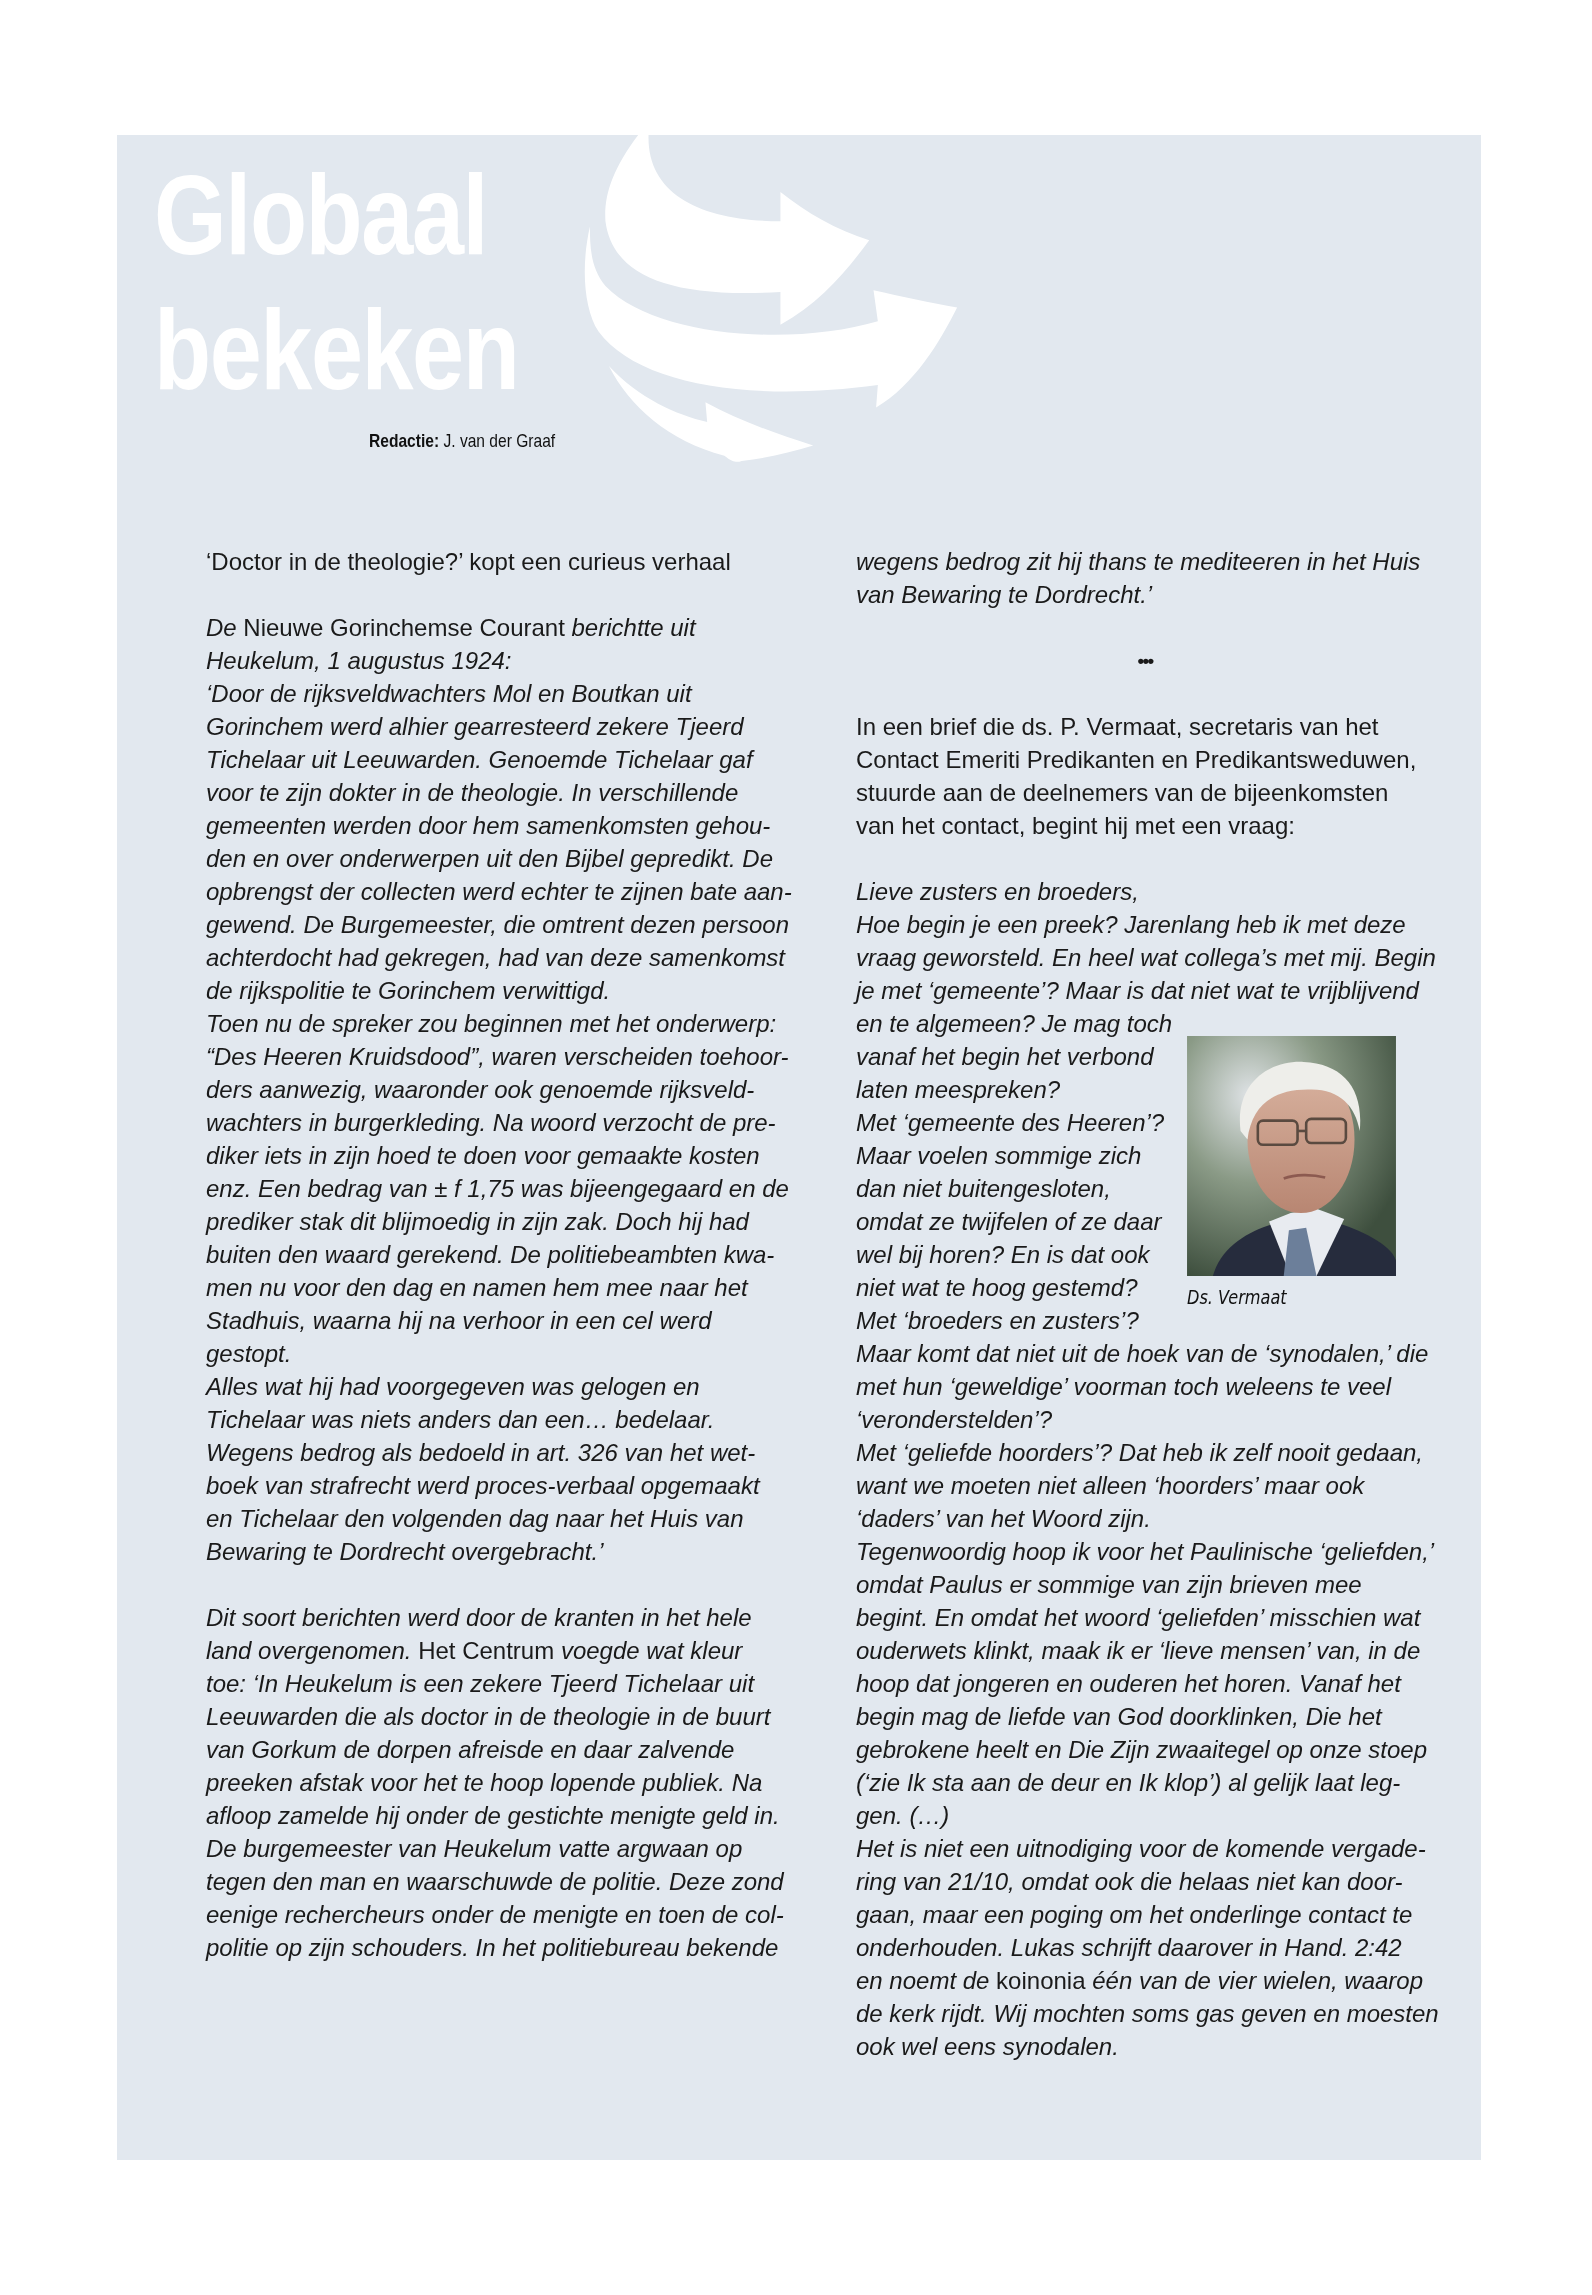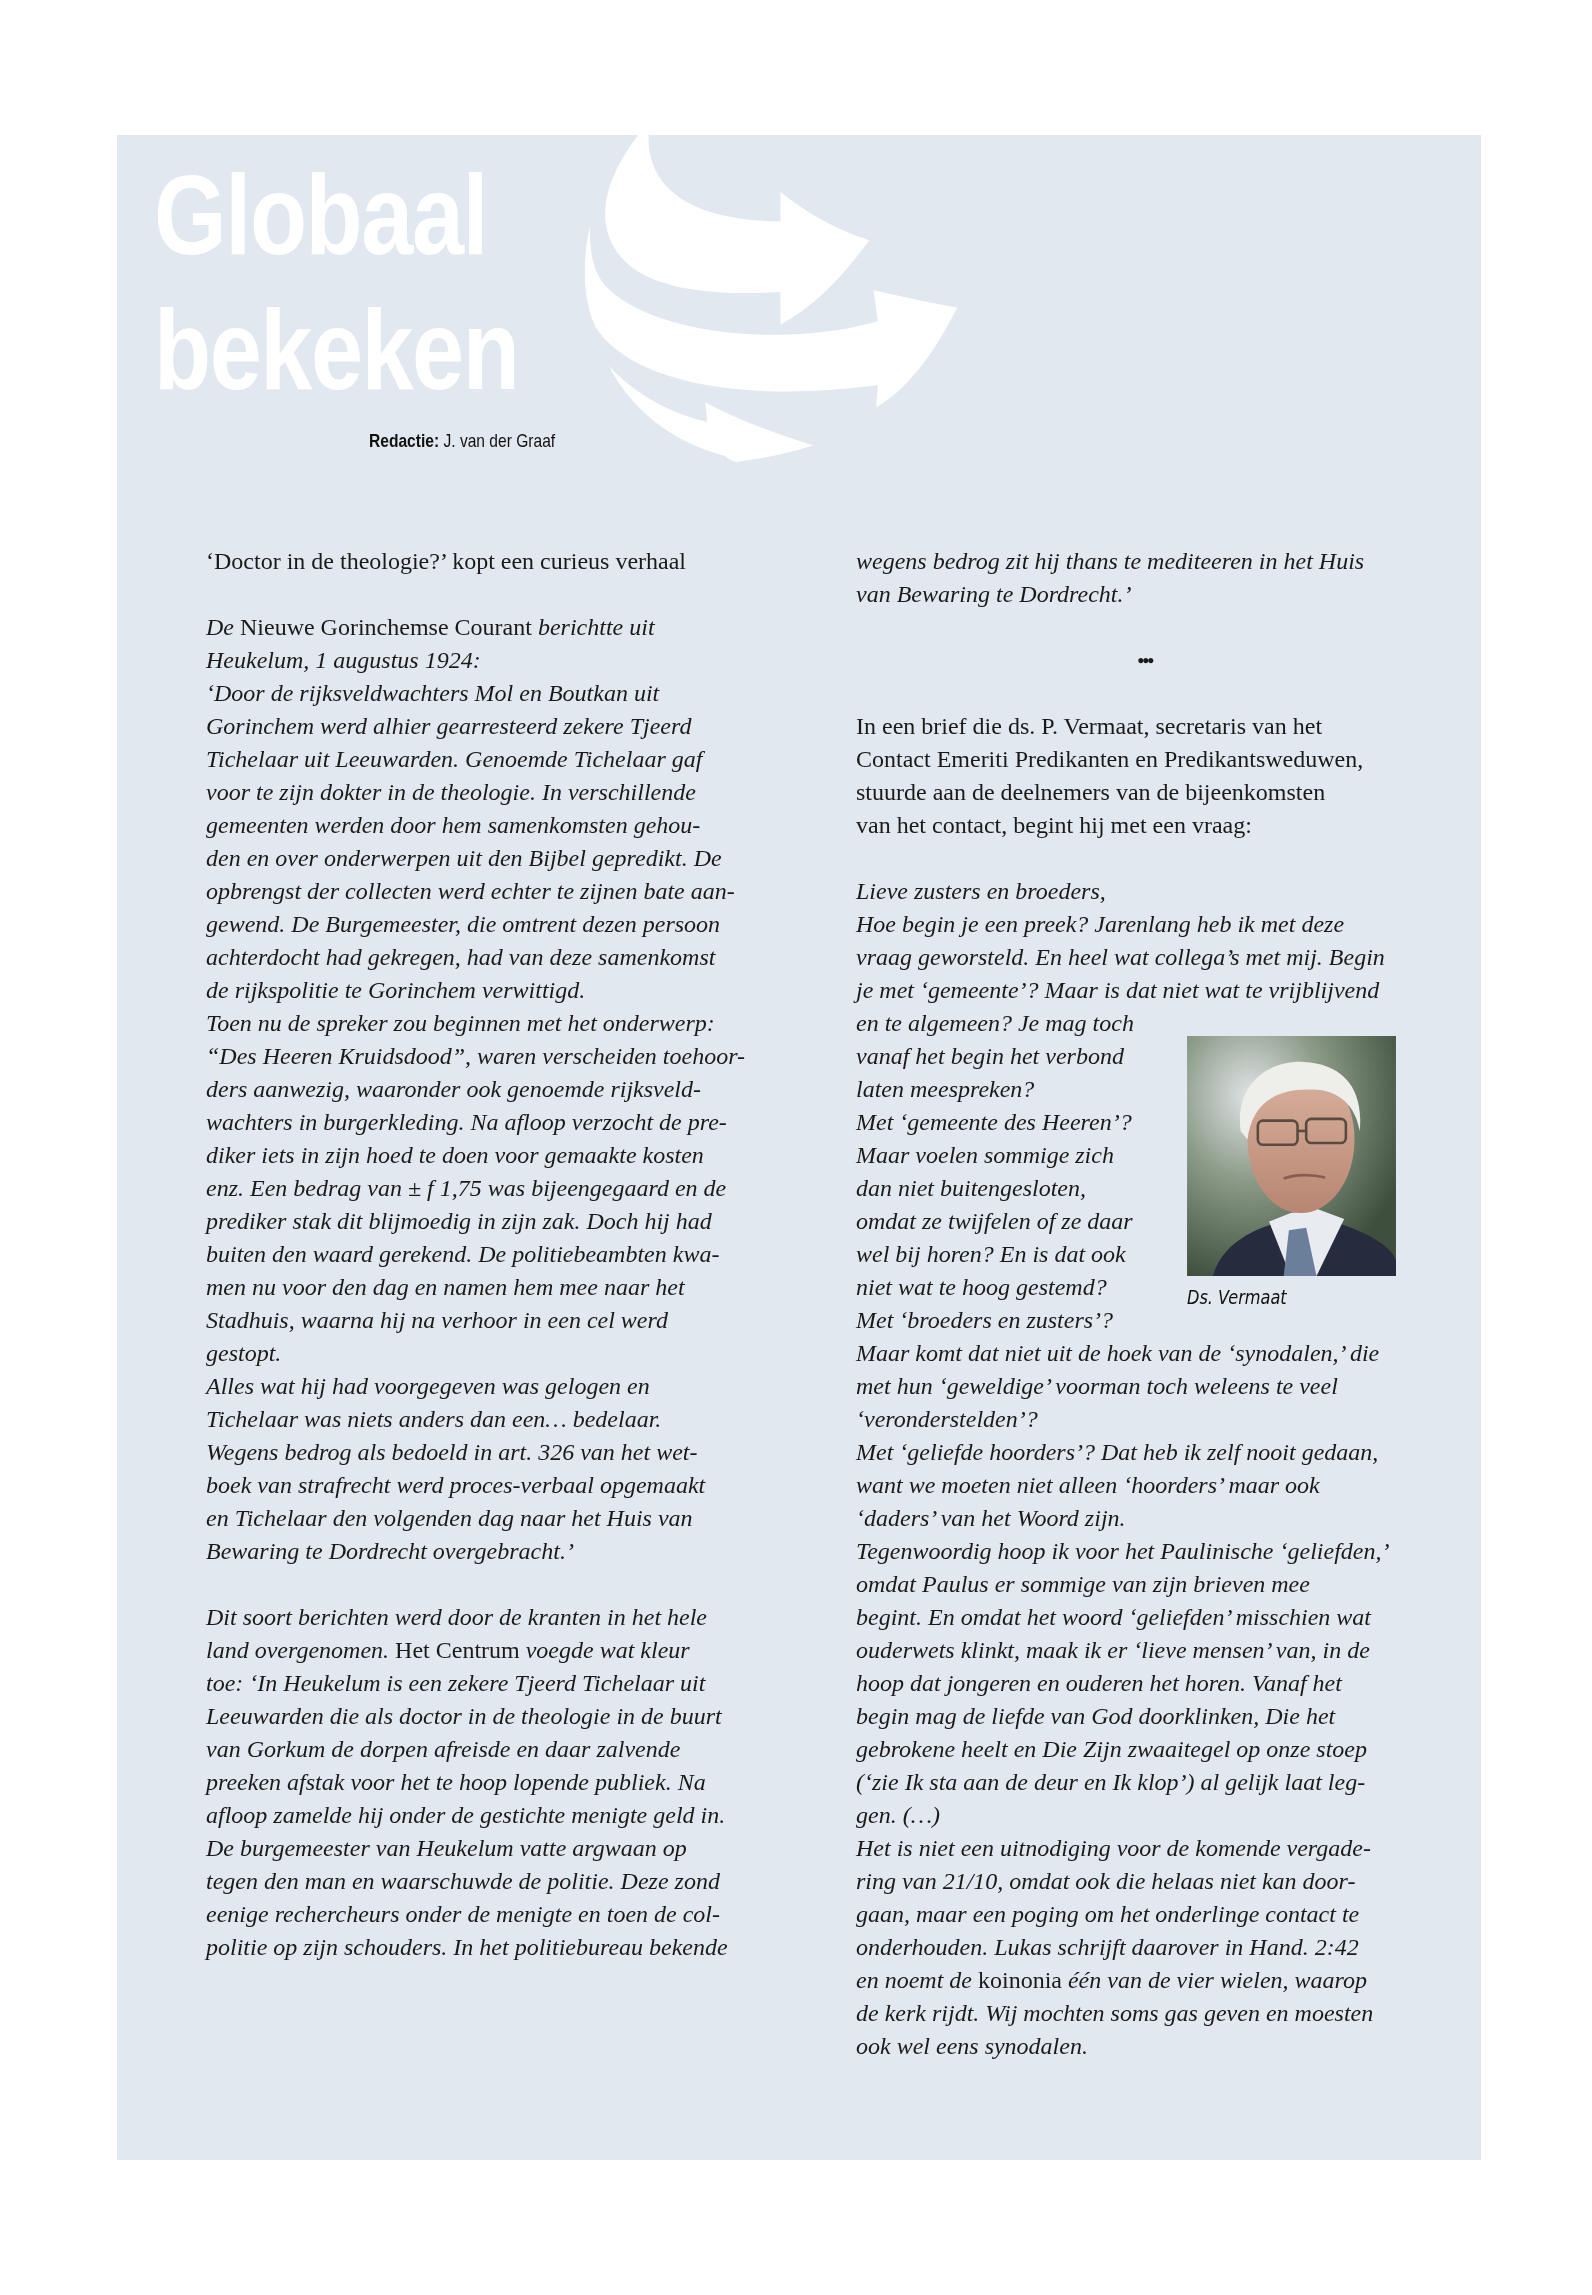--- a/index.html
+++ b/index.html
@@ -16,21 +16,21 @@
     letter-spacing: -1.7px; transform: scaleX(0.82); transform-origin: left top;
   }
   .byline {
     position: absolute; left: 369px; top: 430px;
     font-family: "Liberation Sans", sans-serif; font-size: 19px; color: #111;
     transform: scaleX(0.82); transform-origin: left top; white-space: nowrap;
   }
   .byline b { font-weight: bold; }
   .col {
     position: absolute; top: 545px; width: 604px;
-    font-family: Liberation Serif, serif; font-size: 24px; line-height: 33px;
+    font-family: Liberation Sans, sans-serif; font-size: 24px; line-height: 33px;
     color: #1a1a1a;
   }
   .col.left { left: 206px; }
   .col.right { left: 856px; }
   .col p { margin: 0; white-space: nowrap; }
   .col p.blank { height: 33px; }
   .i { font-style: italic; }
   .sep { text-align: center; width: 578px; font-size: 19px; letter-spacing: -1.7px; font-weight: bold; }
   .photo {
     position: absolute; left: 1187px; top: 1036px; width: 209px; height: 240px;
@@ -76,21 +76,21 @@
     <p><span class="i">voor te zijn dokter in de theologie. In verschillende</span></p>
     <p><span class="i">gemeenten werden door hem samenkomsten gehou-</span></p>
     <p><span class="i">den en over onderwerpen uit den Bijbel gepredikt. De</span></p>
     <p><span class="i">opbrengst der collecten werd echter te zijnen bate aan-</span></p>
     <p><span class="i">gewend. De Burgemeester, die omtrent dezen persoon</span></p>
     <p><span class="i">achterdocht had gekregen, had van deze samenkomst</span></p>
     <p><span class="i">de rijkspolitie te Gorinchem verwittigd.</span></p>
     <p><span class="i">Toen nu de spreker zou beginnen met het onderwerp:</span></p>
     <p><span class="i">“Des Heeren Kruidsdood”, waren verscheiden toehoor-</span></p>
     <p><span class="i">ders aanwezig, waaronder ook genoemde rijksveld-</span></p>
-    <p><span class="i">wachters in burgerkleding. Na afloop verzocht de pre-</span></p>
+    <p><span class="i">wachters in burgerkleding. Na woord verzocht de pre-</span></p>
     <p><span class="i">diker iets in zijn hoed te doen voor gemaakte kosten</span></p>
     <p><span class="i">enz. Een bedrag van ± f 1,75 was bijeengegaard en de</span></p>
     <p><span class="i">prediker stak dit blijmoedig in zijn zak. Doch hij had</span></p>
     <p><span class="i">buiten den waard gerekend. De politiebeambten kwa-</span></p>
     <p><span class="i">men nu voor den dag en namen hem mee naar het</span></p>
     <p><span class="i">Stadhuis, waarna hij na verhoor in een cel werd</span></p>
     <p><span class="i">gestopt.</span></p>
     <p><span class="i">Alles wat hij had voorgegeven was gelogen en</span></p>
     <p><span class="i">Tichelaar was niets anders dan een… bedelaar.</span></p>
     <p><span class="i">Wegens bedrog als bedoeld in art. 326 van het wet-</span></p>

